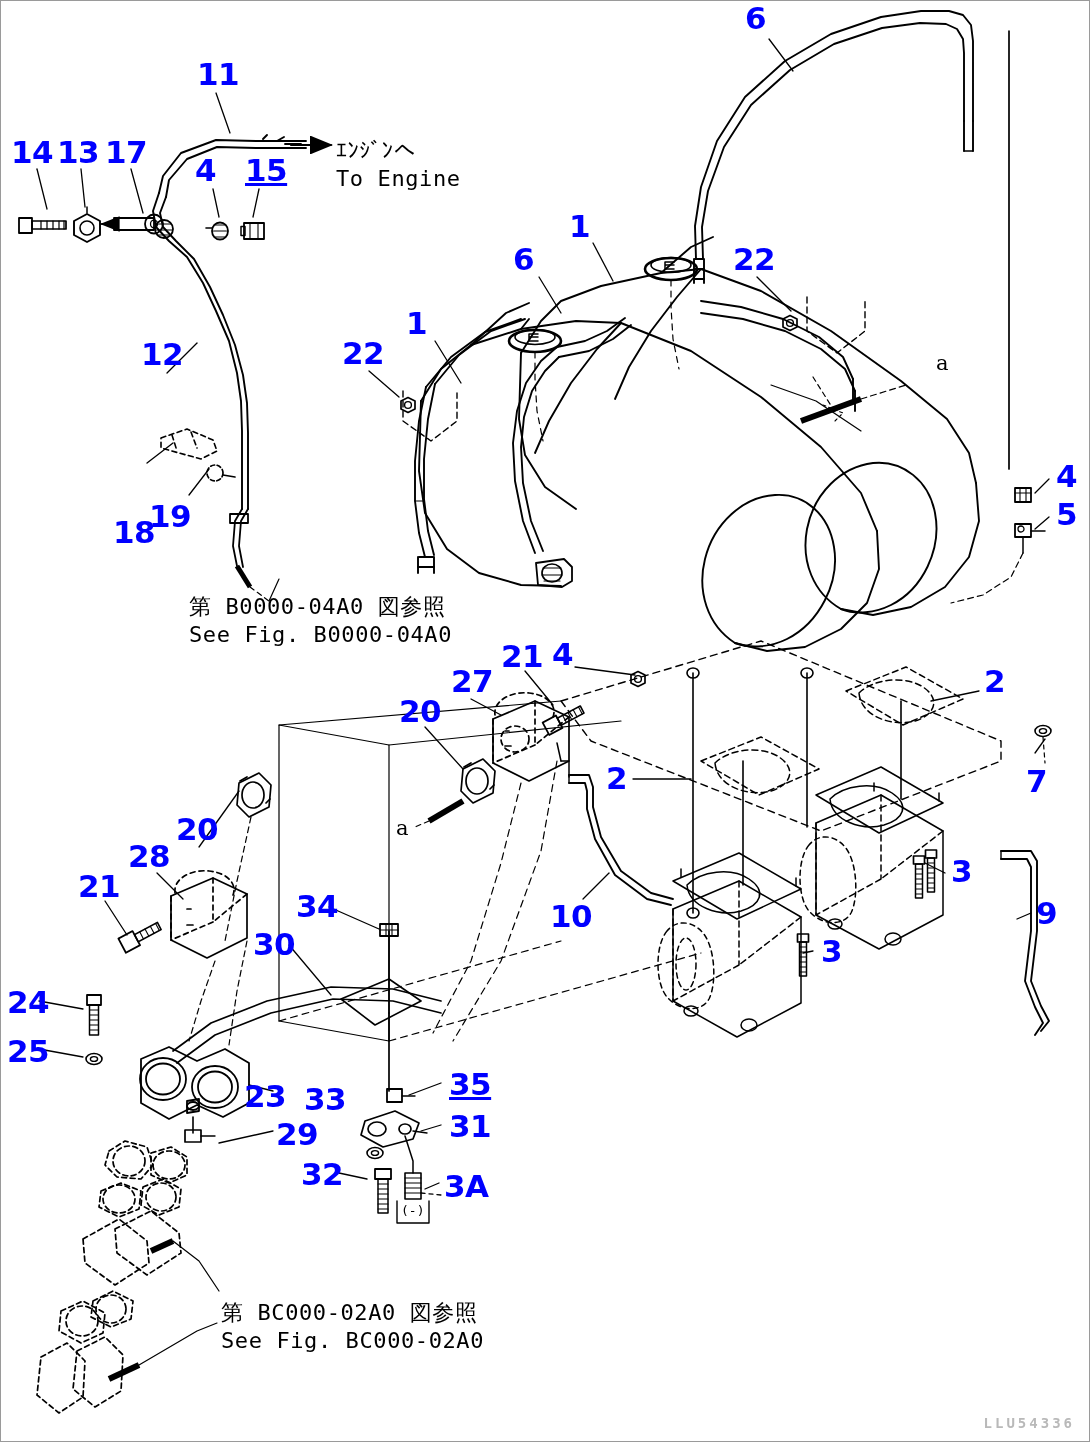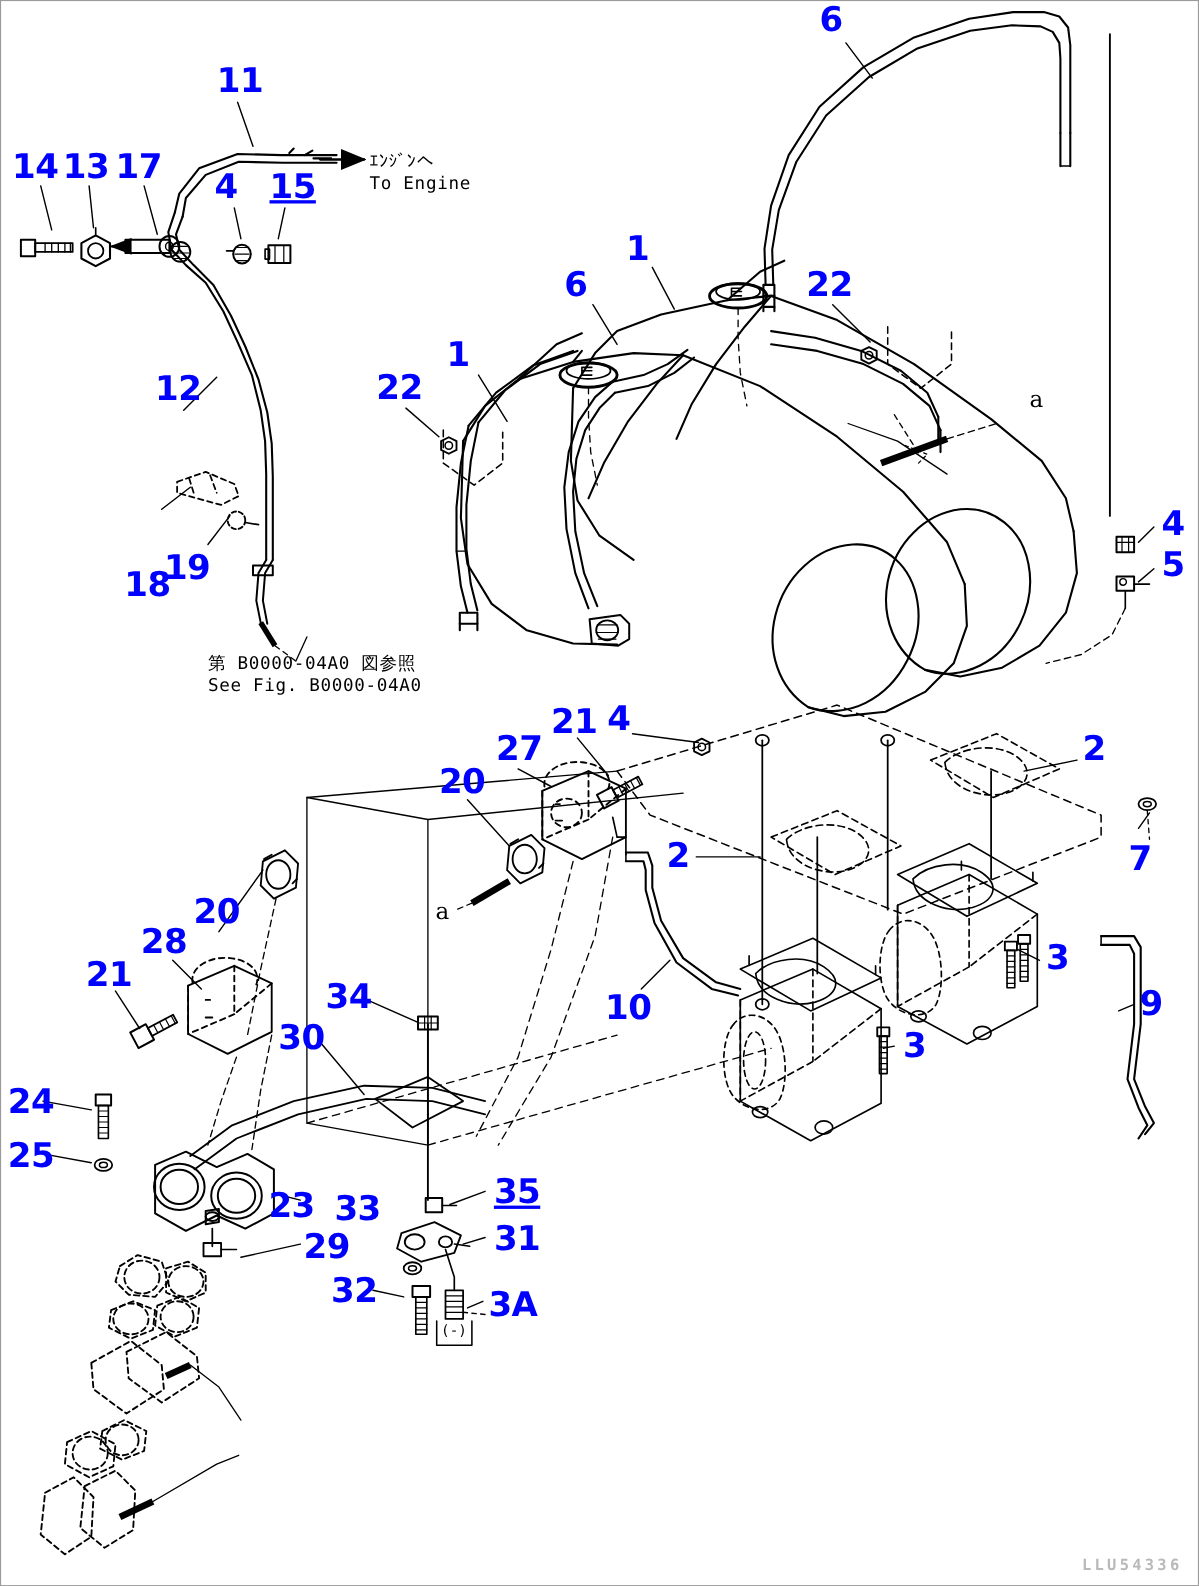--- a/index.html
+++ b/index.html
@@ -22,21 +22,21 @@
     font-size:31px;
     line-height:1;
     letter-spacing:-0.5px;
     white-space:nowrap;
     user-select:none;
   }
   .note{
     position:absolute;
     color:#000000;
     font-family:"DejaVu Sans Mono","Liberation Mono",monospace;
-    font-size:16px;
+    font-size:22px;
     line-height:1.28;
     white-space:pre;
     letter-spacing:0.6px;
   }
   .letter{
     position:absolute;
     color:#000;
     font-family:"DejaVu Serif","Liberation Serif",serif;
     font-size:21px;
     font-style:normal;
@@ -556,19 +556,21 @@
       <div class="callout" style="left: 300px; top: 1158px;">32</div>
       <div class="callout" style="left: 443px; top: 1170px;">3A</div>
     </div>
 
   <div class="note" style="left:335px;top:136px;"><span>ｴﾝｼﾞﾝへ</span>
 <span>To Engine</span></div>
 
   <div class="note" style="left:188px;top:592px;"><span>第 B0000-04A0 図参照</span>
 <span>See Fig. B0000-04A0</span></div>
 
+  <div class="note" style="left:220px;top:1298px;"><span>第 BC000-02A0 図参照</span>
+<span>See Fig. BC000-02A0</span></div>
 
   <div class="letter" style="left:935px;top:350px;">a</div>
   <div class="letter" style="left:395px;top:815px;">a</div>
   <div class="tinytext" style="left:400px;top:1202px;">(-)</div>
 
   <div id="watermark">LLU54336</div>
 </div>
 
 </body></html>

